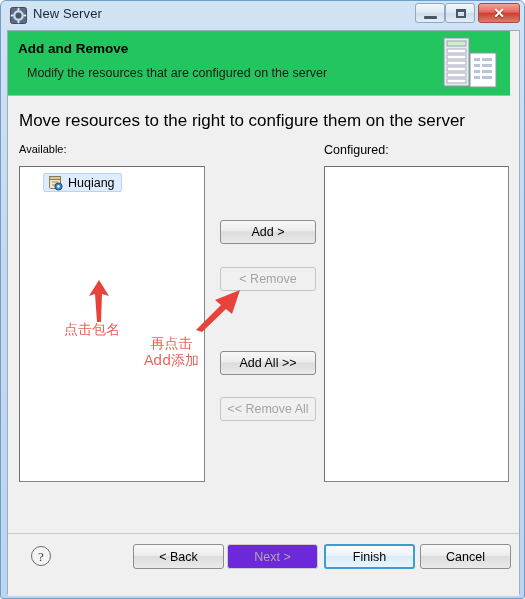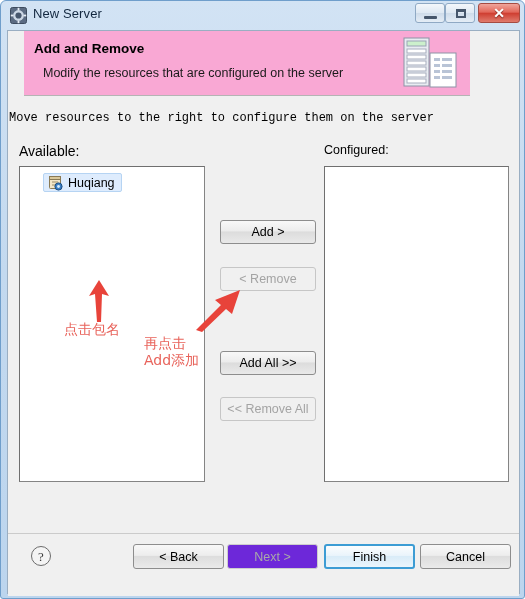--- a/index.html
+++ b/index.html
@@ -95,23 +95,23 @@
     left: 6px; top: 29px;
     width: 513px; height: 564px;
     box-sizing: border-box;
     background: #f0f0f0;
     border: 1px solid #9aaec2;
   }
 
   
   #header {
     position: absolute;
-    left: 16px; top: 0;
-    width: 446px; height: 65px;
-    background: #f9a8d4;
+    left: 0; top: 0;
+    width: 502px; height: 65px;
+    background: #22c55e;
     border-bottom: 1px solid #b4b4b4;
     box-sizing: border-box;
   }
   #header-title {
     position: absolute;
     left: 10px; top: 10px;
     font-size: 13.5px;
     font-weight: bold;
     color: #000000;
   }
@@ -129,30 +129,29 @@
   }
 
   
   #main {
     position: absolute;
     left: 0; top: 65px;
     width: 511px; height: 437px;
   }
   #intro {
     position: absolute;
-    left: 1px; top: 15px;
-    font-size: 12px;
-    color: #000;
-    white-space: nowrap;
-    font-family: Liberation Mono, monospace;
+    left: 11px; top: 15px;
+    font-size: 17px;
+    color: #000;
+    white-space: nowrap;
   }
   #label-available {
     position: absolute;
     left: 11px; top: 47px;
-    font-size: 14px;
+    font-size: 11px;
     color: #000;
   }
   #label-configured {
     position: absolute;
     left: 316px; top: 47px;
     font-size: 12.5px;
     color: #000;
   }
 
   .listbox {
@@ -215,20 +214,21 @@
   #btn-removeall { top: 301px; }
 
   
   .annot {
     position: absolute;
     color: #e8635b;
     font-size: 14px;
     font-family: "DejaVu Sans", sans-serif;
     white-space: nowrap;
     line-height: 17px;
+    text-align: center;
   }
   #annot-1 { left: 56px; top: 225px; }
   #annot-2 { left: 136px; top: 239px; }
   #arrow-up { position: absolute; left: 74px; top: 182px; width: 34px; height: 44px; }
   #arrow-diag { position: absolute; left: 186px; top: 190px; width: 50px; height: 46px; }
 
   
   #footer {
     position: absolute;
     left: 0; top: 502px;

